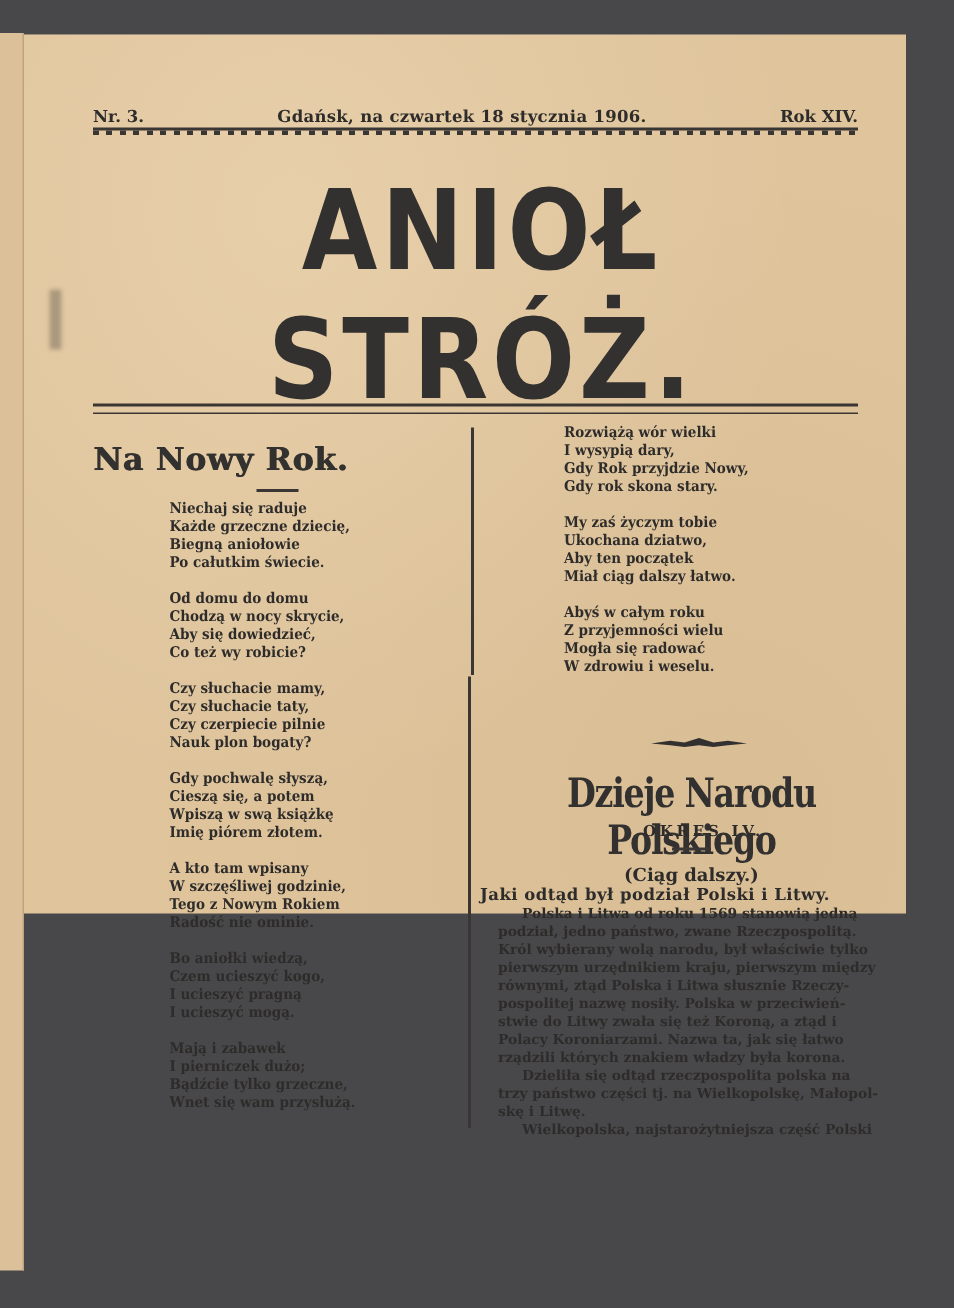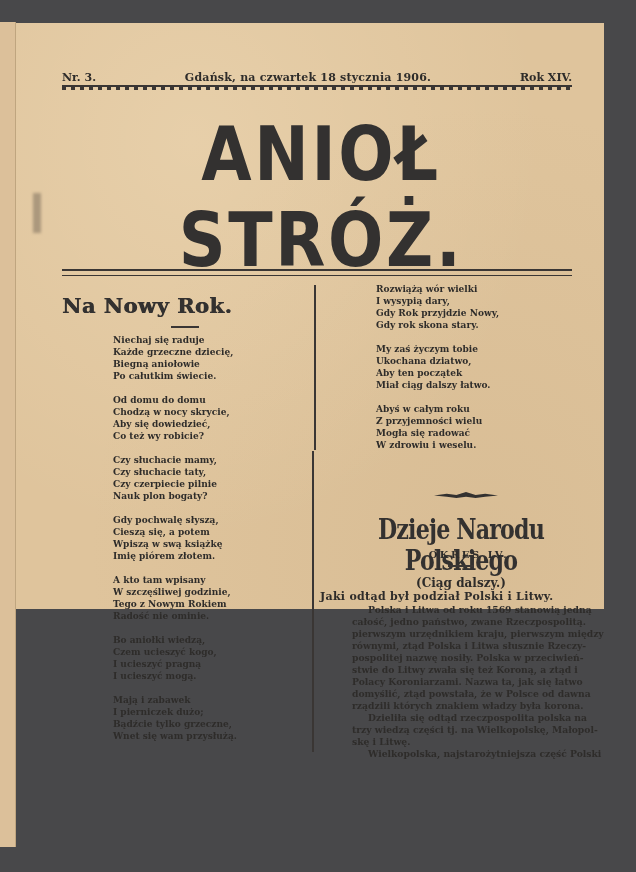--- a/index.html
+++ b/index.html
@@ -98,21 +98,21 @@
     font-family:"DejaVu Serif", serif; font-size:12px; color:#2e2c2a; font-weight:bold;
   }
   .section-heading {
     position:absolute; left:304px; top:567px; width:270px; text-align:left;
     font-family:"DejaVu Serif", serif; font-weight:bold; font-size:11px;
     letter-spacing:0.3px; color:#2e2c2a;
   }
   .article-body {
     position:absolute; left:316px; top:581px; width:252px;
     font-family:"DejaVu Serif", serif; font-size:9.2px; line-height:12px;
-    color:#2e2c2a; font-weight:bold;margin-left:20px;
+    color:#2e2c2a; font-weight:bold;
   }
   .article-body .line { white-space:nowrap; display:flex; justify-content:space-between; }
   .article-body .line.last { justify-content:flex-start; }
   .article-body .line.indent { padding-left:16px; }
   .stain {
     position:absolute; left:17px; top:170px; width:8px; height:40px;
     background:rgba(70,60,55,0.35); filter:blur(1.5px);
   }
 </style>
 </head>
@@ -208,26 +208,26 @@
   <div class="ornament"></div>
 
   <div class="article-title">Dzieje Narodu Polskiego</div>
   <div class="article-sub">OKRES IV.</div>
   <div class="short-rule" style="left:432px; top:542px; width:26px;"></div>
   <div class="cont">(Ciąg dalszy.)</div>
   <div class="section-heading">Jaki odtąd był podział Polski i Litwy.</div>
 
   <div class="article-body">
     <div class="line indent">Polska i Litwa od roku 1569 stanowią jedną</div>
-    <div class="line">całość, jedno państwo, zwane Rzeczpospolitą.</div>
+    <div class="line">podział, jedno państwo, zwane Rzeczpospolitą.</div>
+    <div class="line">Król wybierany wolą narodu, był właściwie tylko</div>
     <div class="line">pierwszym urzędnikiem kraju, pierwszym między</div>
     <div class="line">równymi, ztąd Polska i Litwa słusznie Rzeczy-</div>
     <div class="line">pospolitej nazwę nosiły. Polska w przeciwień-</div>
     <div class="line">stwie do Litwy zwała się też Koroną, a ztąd i</div>
     <div class="line">Polacy Koroniarzami. Nazwa ta, jak się łatwo</div>
-    <div class="line">domyślić, ztąd powstała, że w Polsce od dawna</div>
     <div class="line last">rządzili których znakiem władzy była korona.</div>
     <div class="line indent">Dzieliła się odtąd rzeczpospolita polska na</div>
-    <div class="line">trzy wiedzą części tj. na Wielkopolskę, Małopol-</div>
+    <div class="line">trzy państwo części tj. na Wielkopolskę, Małopol-</div>
     <div class="line last">skę i Litwę.</div>
     <div class="line indent">Wielkopolska, najstarożytniejsza część Polski</div>
   </div>
 </div>
 
 </body></html>

